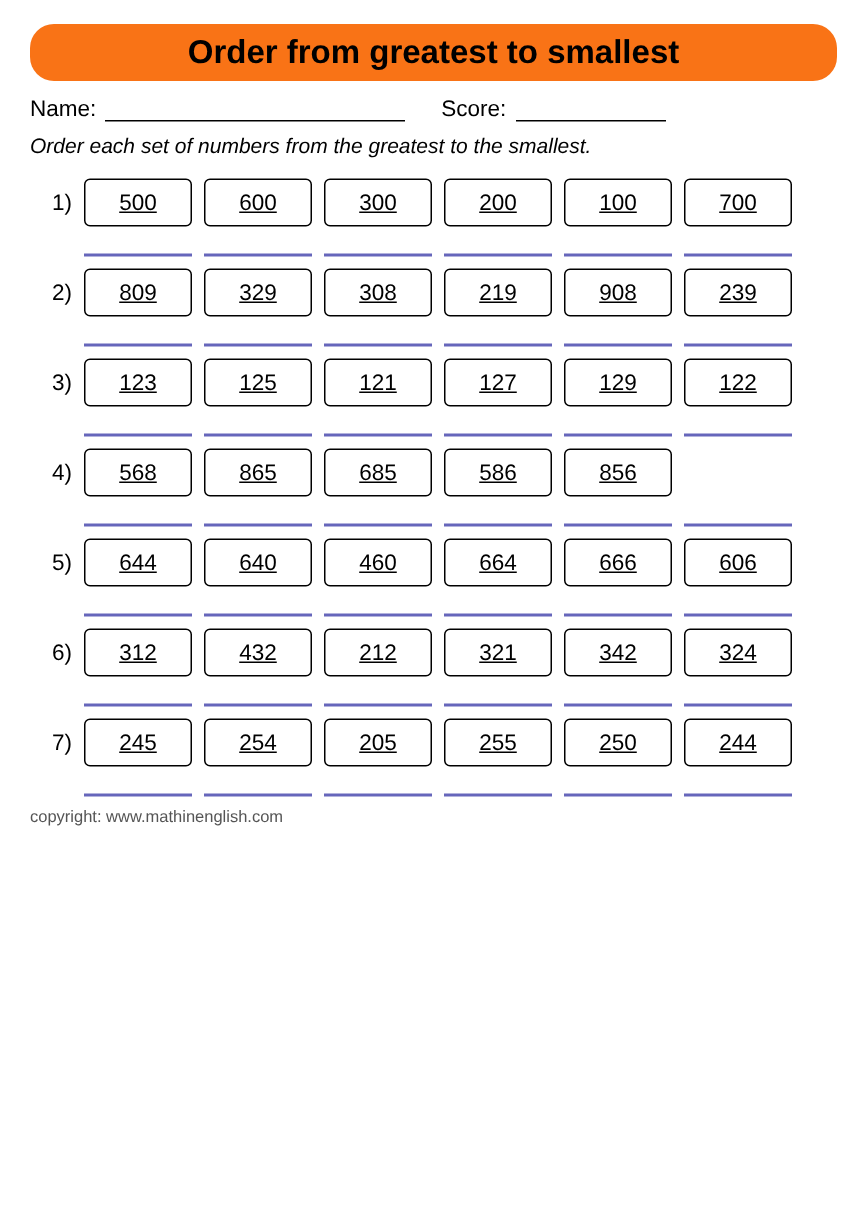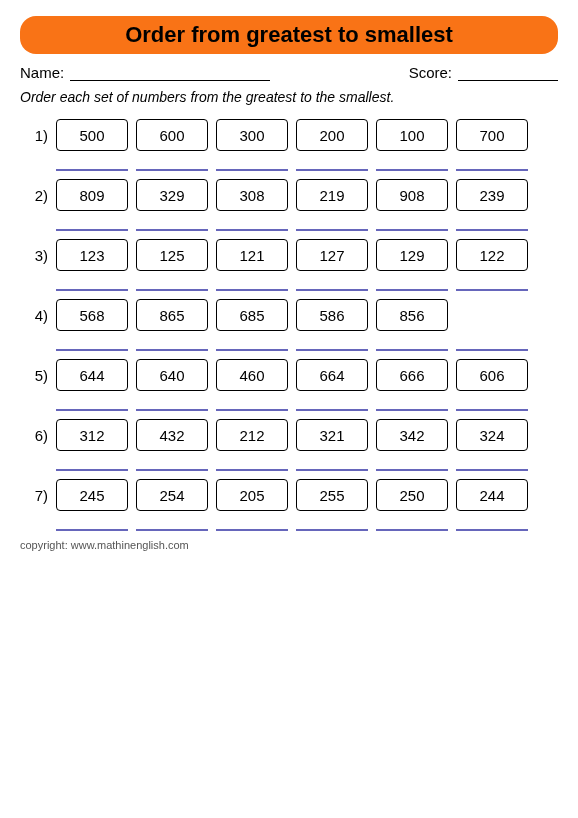--- a/index.html
+++ b/index.html
@@ -21,21 +21,20 @@
       padding: 6px 20px;
       margin: 6px auto 10px auto;
       display: inline-block;
       width: 100%;
     }
     .title-wrapper {
       text-align: center;
     }
     .name-score-row {
       display: flex;
-      justify-content: space-between;
       align-items: center;
       margin-bottom: 8px;
       font-size: 15px;
     }
     .name-field {
       display: flex;
       align-items: center;
       gap: 6px;
     }
     .name-line {
@@ -80,20 +79,21 @@
     .number-box {
       border: 1.5px solid #000;
       border-radius: 4px;
       width: 72px;
       height: 32px;
       display: flex;
       align-items: center;
       justify-content: center;
       font-size: 15px;
       flex-shrink: 0;
+      text-decoration: underline;
     }
     .answer-row {
       display: flex;
       align-items: flex-end;
       gap: 8px;
       margin-bottom: 8px;
       padding-left: 36px;
     }
     .answer-line {
       width: 72px;

